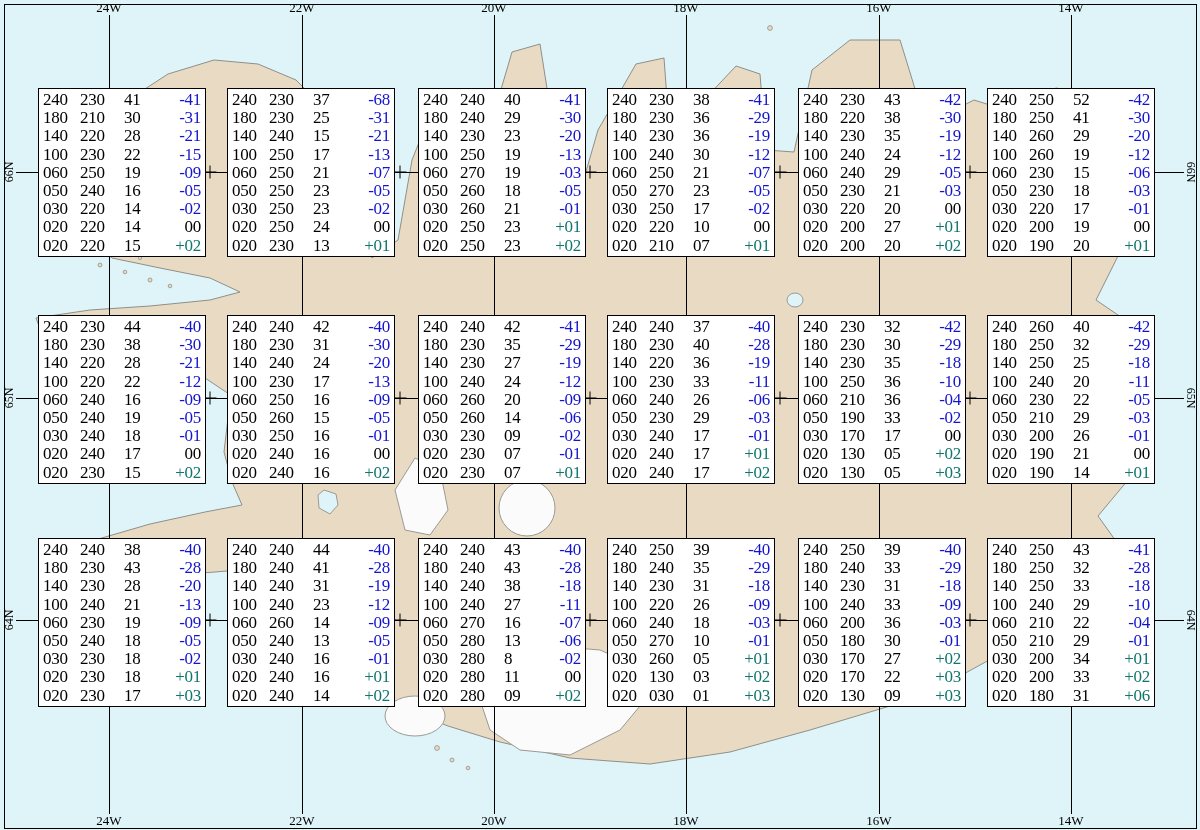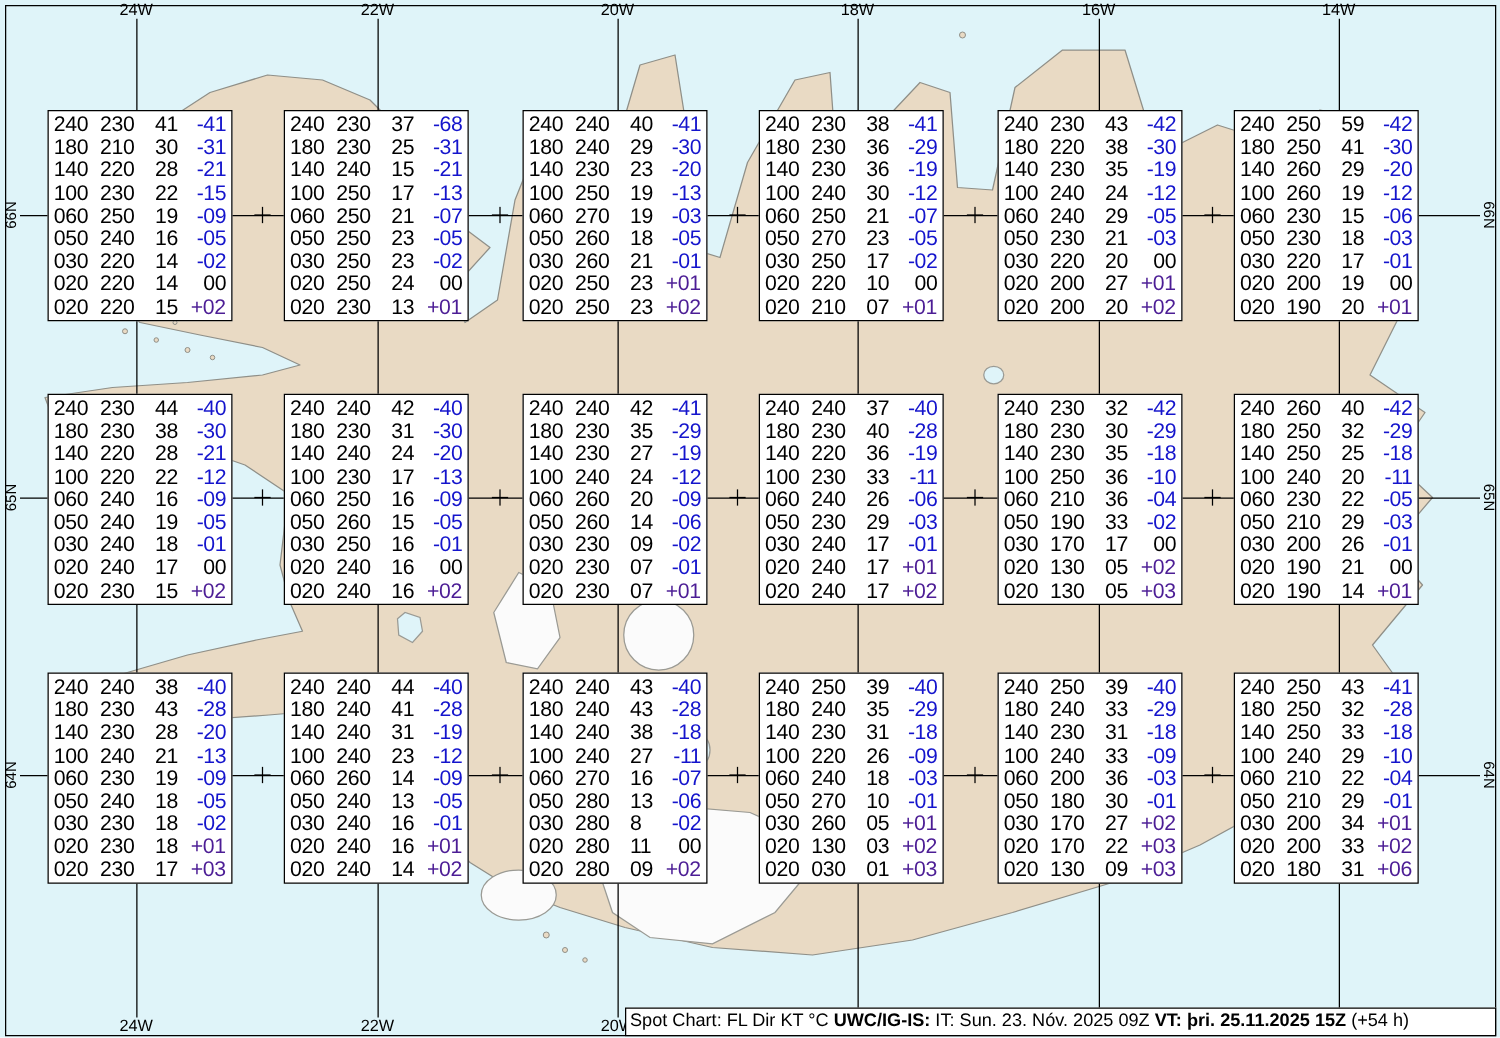--- a/index.html
+++ b/index.html
@@ -1,18 +1,18 @@
 <!DOCTYPE html>
 <html><head>
 <meta charset="utf-8">
 <style>
   html,body{margin:0;padding:0;background:#ffffff;}
   #stage{
     position:relative;width:1200px;height:830px;overflow:hidden;
-    background:#dff4f9;font-family:Liberation Sans, sans-serif;color:#000;
+    background:#dff4f9;font-family:Liberation Serif, serif;color:#000;
   }
   #map-svg{position:absolute;left:0;top:0;z-index:1;}
   .vline{position:absolute;top:4px;bottom:2px;width:1px;background:#000;z-index:2;}
   .hline{position:absolute;left:4px;right:3px;height:1px;background:#000;z-index:2;}
   .plus{position:absolute;width:13px;height:13px;transform:translate(-50%,-50%);z-index:2;}
   .plus::before{content:"";position:absolute;left:0;right:0;top:5.8px;height:1.4px;background:#000;}
   .plus::after{content:"";position:absolute;top:0;bottom:0;left:5.8px;width:1.4px;background:#000;}
   .lon-label{
     position:absolute;transform:translateX(-50%);font-size:13px;line-height:14px;
     background:#dff4f9;padding:0 2px;z-index:3;white-space:nowrap;
@@ -23,31 +23,31 @@
     position:absolute;font-size:12px;line-height:12px;background:#dff4f9;
     padding:1px 1px;z-index:3;white-space:nowrap;
   }
   .lat-left{transform:translate(-50%,-50%) rotate(-90deg);left:9px;}
   .lat-right{transform:translate(-50%,-50%) rotate(90deg);left:1191px;}
   #frame{
     position:absolute;left:4px;top:4px;right:3px;bottom:1px;
     border:1.5px solid #000;z-index:5;pointer-events:none;
   }
   .spot-box{
-    position:absolute;width:148px;height:169px;box-sizing:border-box;
+    position:absolute;width:168px;height:169px;box-sizing:border-box;
     background:#ffffff;border:1.5px solid #000;padding:2px 4px 0 4px;z-index:4;
   }
   .spot-row{display:flex;height:18.2px;line-height:18.2px;font-size:17px;
     letter-spacing:-0.3px;white-space:nowrap;}
   .c-fl{width:37px;text-align:left;}
   .c-dir{width:44px;text-align:left;}
   .c-kt{width:28px;text-align:left;}
   .c-t{flex:1;text-align:right;}
   .neg{color:#1414cc;}
-  .pos{color:#4c1d95;text-align:center;}
+  .pos{color:#0f766e;}
   .zero{color:#000;}
   #footer-bar{
     position:absolute;left:500px;top:806px;width:697px;height:23px;box-sizing:border-box;
     background:#ffffff;border:1px solid #000;z-index:6;
     font-size:14.5px;line-height:20px;padding:0 2px 0 3px;white-space:nowrap;overflow:hidden;
   }
   #footer-bar .seg-b{font-weight:bold;}
 </style>
 </head>
 <body>
@@ -432,21 +432,21 @@
           <span class="c-fl">020</span>
           <span class="c-dir">200</span>
           <span class="c-kt">20</span>
           <span class="c-t pos">+02</span>
         </div>
       </div>
       <div class="spot-box" style="left: 987px; top: 88px;">
         <div class="spot-row">
           <span class="c-fl">240</span>
           <span class="c-dir">250</span>
-          <span class="c-kt">59</span>
+          <span class="c-kt">52</span>
           <span class="c-t neg">-42</span>
         </div>
         <div class="spot-row">
           <span class="c-fl">180</span>
           <span class="c-dir">250</span>
           <span class="c-kt">41</span>
           <span class="c-t neg">-30</span>
         </div>
         <div class="spot-row">
           <span class="c-fl">140</span>
@@ -1160,14 +1160,13 @@
           <span class="c-fl">020</span>
           <span class="c-dir">180</span>
           <span class="c-kt">31</span>
           <span class="c-t pos">+06</span>
         </div>
       </div>
     </div>
 
   <div id="frame"></div>
 
-  <div id="footer-bar"><span class="seg">Spot Chart: FL Dir KT °C </span><span class="seg-b">UWC/IG-IS:</span><span class="seg"> IT: Sun. 23. Nóv. 2025 09Z </span><span class="seg-b">VT: þri. 25.11.2025 15Z</span><span class="seg"> (+54 h)</span></div>
 </div>
 
 </body></html>

